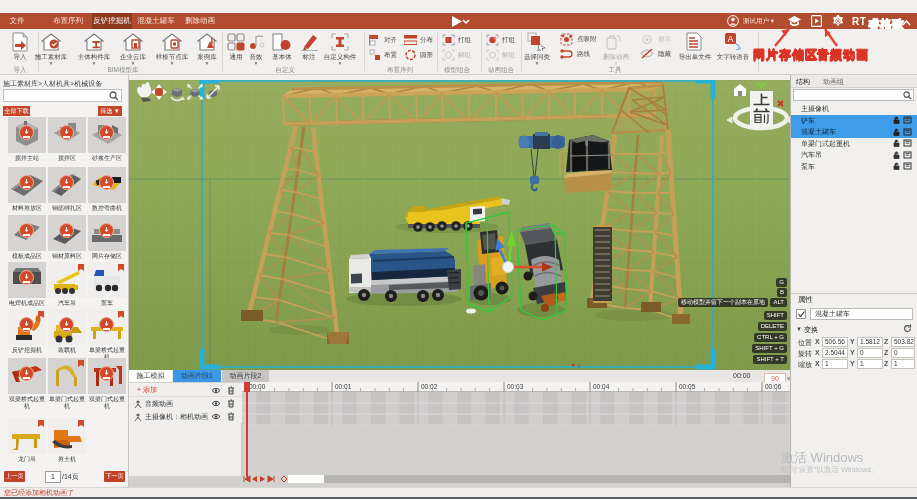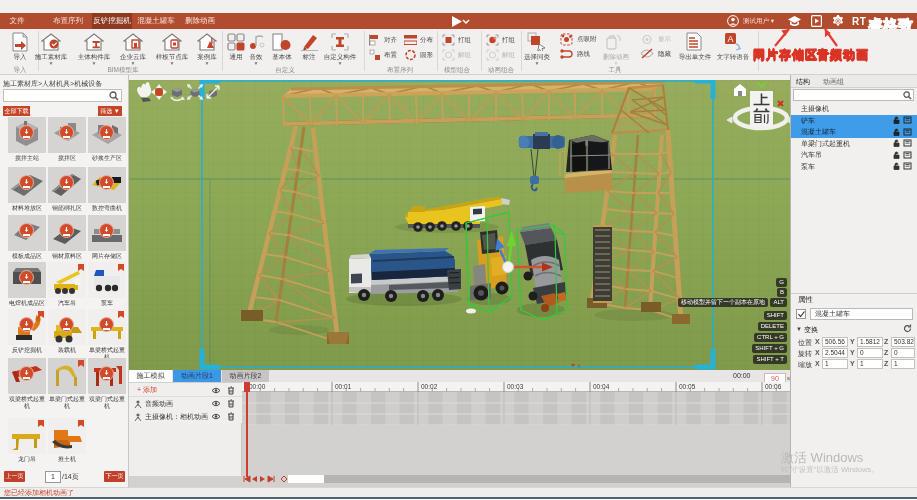--- a/index.html
+++ b/index.html
@@ -85,21 +85,21 @@
       <rect x="0.6" y="0.6" width="9.8" height="10.8" rx="1" fill="none" stroke="#fff" stroke-width="1.2"></rect>
       <path d="M4 3.6 L8 6 L4 8.4 Z" fill="#fff"></path>
     </svg>
 
     <svg class="abs" style="left:832px;top:2px;" width="12" height="12" viewBox="0 0 24 24">
       <path fill="#fff" d="M12 8a4 4 0 1 0 0 8 a4 4 0 0 0 0-8 m0 2.2 a1.8 1.8 0 1 1 0 3.6 a1.8 1.8 0 0 1 0-3.6" fill-rule="evenodd"></path>
       <path fill="#fff" d="M10 0 h4 l.6 3 a9 9 0 0 1 2.6 1.5 l2.9-1 2 3.4 -2.3 2 a9 9 0 0 1 0 3l2.3 2 -2 3.4 -2.9-1 a9 9 0 0 1 -2.6 1.5 l-.6 3 h-4 l-.6-3 a9 9 0 0 1 -2.6-1.5 l-2.9 1 -2-3.4 2.3-2 a9 9 0 0 1 0-3 l-2.3-2 2-3.4 2.9 1 a9 9 0 0 1 2.6-1.5 Z M12 7 a5 5 0 1 1 0 10 a5 5 0 0 1 0-10" fill-rule="evenodd"></path>
     </svg>
 
     <div class="abs" style="left:852px;top:2.5px;font-size:10px;font-weight:bold;color:#fff;letter-spacing:0.5px;">RT</div>
-    <div class="abs" style="left:868px;top:3px;font-size:15px;font-weight:bold;color:#fff;text-shadow:0.5px 0 0 #fff,-0.5px 0 0 #fff,0 0.5px 0 #fff;">睿格致</div>
+    <div class="abs" style="left:868px;top:3px;font-size:12px;font-weight:bold;color:#fff;text-shadow:0.5px 0 0 #fff,-0.5px 0 0 #fff,0 0.5px 0 #fff;">睿格致</div>
     <svg class="abs" style="left:902px;top:7px;" width="9" height="6" viewBox="0 0 9 6">
         <path d="M1 5 L4.5 1 L8 5" stroke="#fff" stroke-width="1.4" fill="none"></path>
       </svg>
   </div>
 
   <div id="ribbon" class="abs">
 
     <svg class="abs" style="left:11px;top:3px;" width="18" height="20" viewBox="0 0 18 20">
       <path d="M2 1 h10 l4 4 v14 h-14 Z" fill="#fff" stroke="#8a8a8a" stroke-width="1"></path>
       <path d="M12 1 l4 4 h-4 Z" fill="#d9d6d2" stroke="#8a8a8a" stroke-width="0.8"></path>

